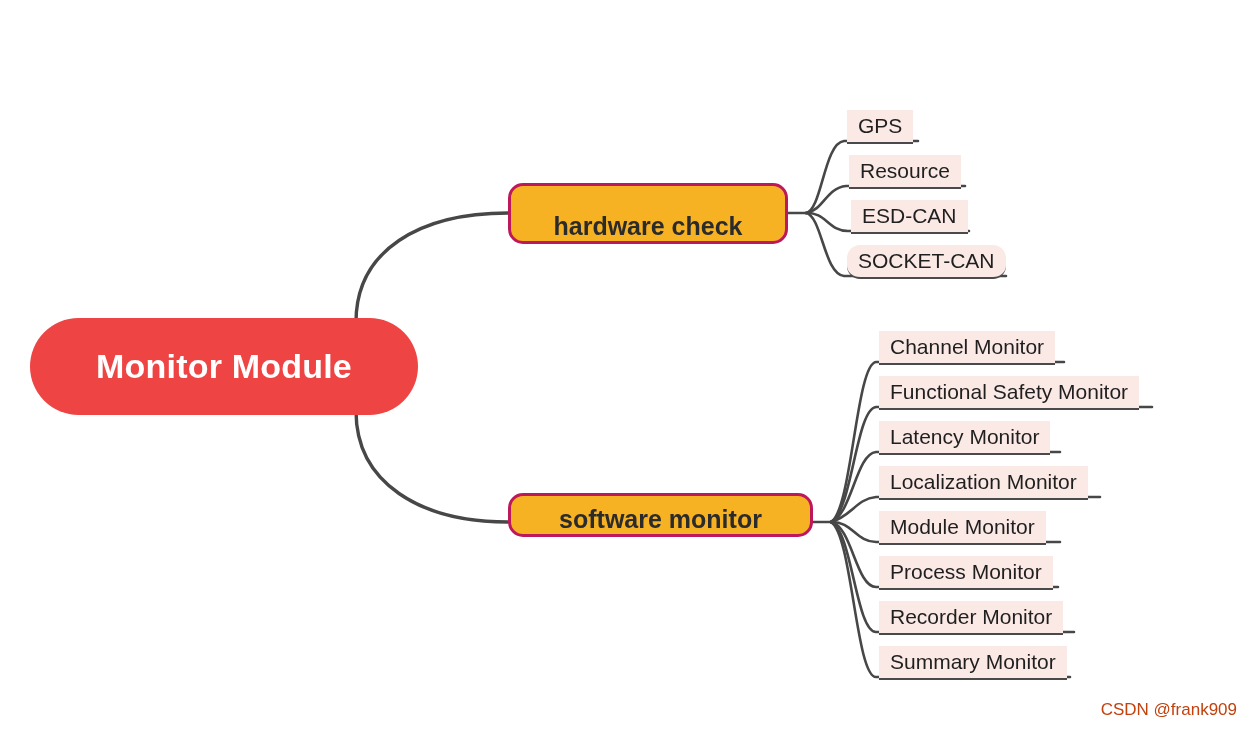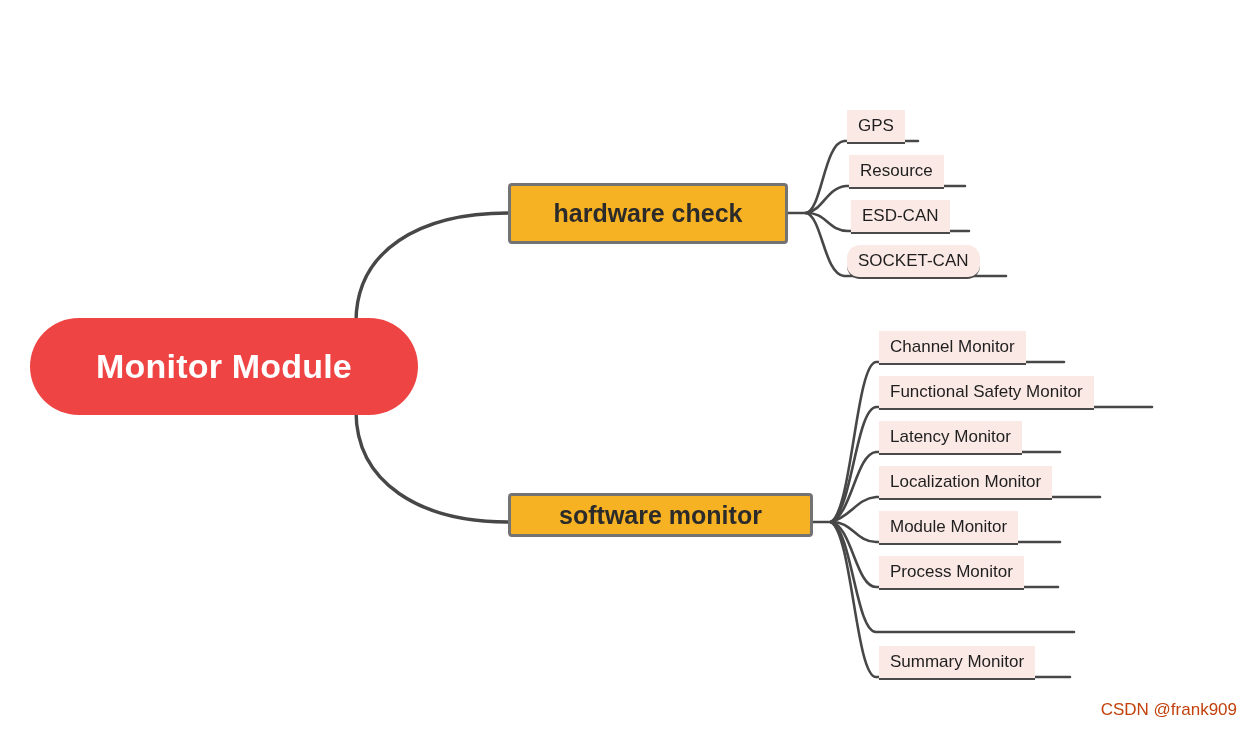--- a/index.html
+++ b/index.html
@@ -45,25 +45,25 @@
     font-size: 34px;
     font-weight: bold;
     letter-spacing: 0.2px;
     white-space: nowrap;
   }
 
   
   .branch-node {
     position: absolute;
     background: #f7b223;
-    border: 3px solid #737373;
-    border-radius: 4px;
+    border: 3px solid #be185d;
+    border-radius: 15px;
     box-sizing: border-box;
     display: flex;
-    align-items: center;
+    align-items: flex-end;
     justify-content: center;
   }
   .branch-node .label {
     color: #2b2b2b;
     font-size: 25px;
     font-weight: bold;
     white-space: nowrap;
   }
   #branch-hardware { left: 508px; top: 183px; width: 280px; height: 61px; }
   #branch-software { left: 508px; top: 493px; width: 305px; height: 44px; }
@@ -74,21 +74,21 @@
     height: 32px;
     background: #fbe9e5;
     border-bottom: 2px solid #4a4a4a;
     box-sizing: content-box;
     display: flex;
     align-items: center;
     padding: 0 11px;
   }
   .leaf-node .label {
     color: #1f1f1f;
-    font-size: 17px;
+    font-size: 21px;
     font-weight: normal;
     white-space: nowrap;
     line-height: 32px;
   }
 
   
   #watermark {
     position: absolute;
     right: 18px;
     bottom: 10px;
@@ -169,19 +169,22 @@
   </div>
   <div class="leaf-node" style="left:879px; top:466px;">
     <span class="label">Localization Monitor</span>
   </div>
   <div class="leaf-node" style="left:879px; top:511px;">
     <span class="label">Module Monitor</span>
   </div>
   <div class="leaf-node" style="left:879px; top:556px;">
     <span class="label">Process Monitor</span>
   </div>
+  <div class="leaf-node" style="left:879px; top:601px;">
+    <span class="label">Recorder Monitor</span>
+  </div>
   <div class="leaf-node" style="left:879px; top:646px;">
     <span class="label">Summary Monitor</span>
   </div>
 
   <div id="watermark">CSDN @frank909</div>
 
 </div>
 
 </body></html>

